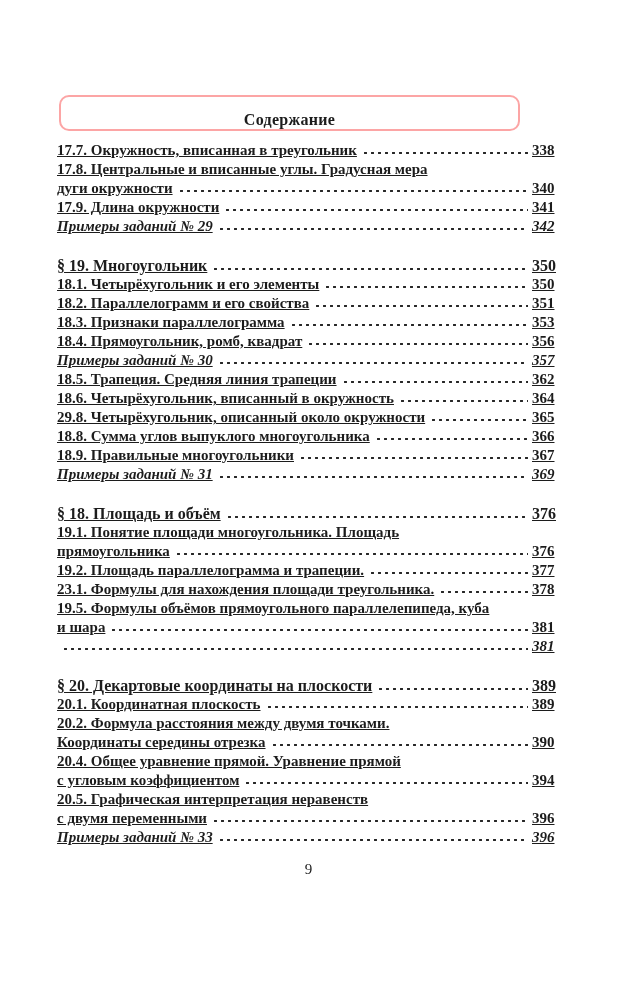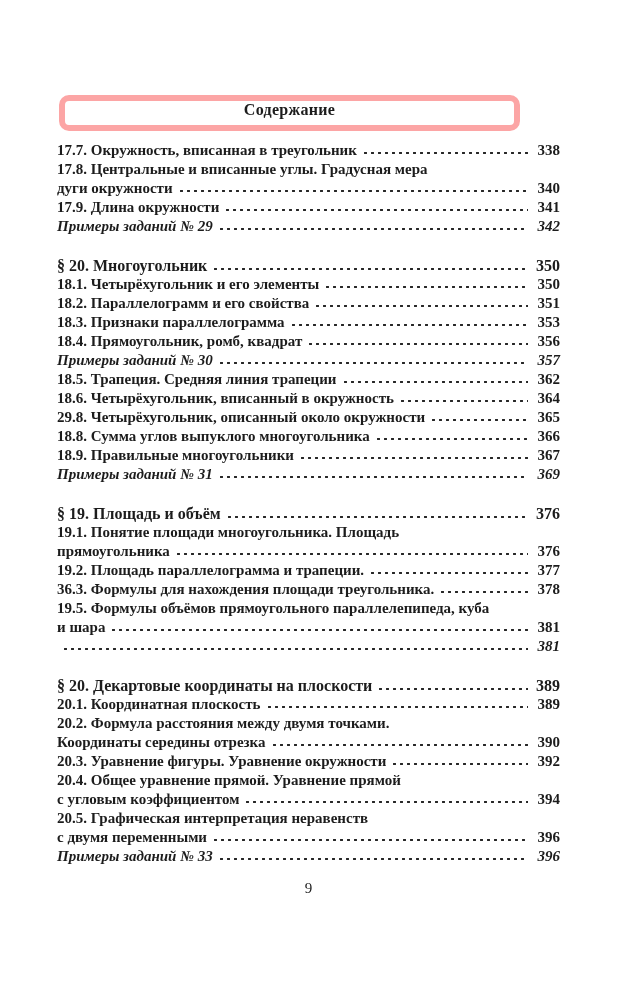--- a/index.html
+++ b/index.html
@@ -15,39 +15,40 @@
     background: #ffffff;
     padding: 95px 59px 0 57px;
     font-family: "Liberation Serif", "DejaVu Serif", serif;
     color: #1c1c1c;
     overflow: hidden;
   }
   .header-box {
     box-sizing: border-box;
     height: 36px;
     margin: 0 40px 10px 2px;
-    border: 6px solid #fca5a5;
+    border: 2px solid #fca5a5;
     border-radius: 10px;
     display: flex;
-    align-items: flex-start;
+    align-items: flex-end;
     justify-content: center;
     background: #ffffff;
   }
   .header-title {
     font-size: 16px;
     font-weight: 700;
     letter-spacing: 0.3px;
   }
   .toc {
     width: 100%;
   }
   .entry {
     font-size: 15px;
     font-weight: 700;
     line-height: 19px;
+    text-decoration: underline;
   }
   .entry.gap {
     margin-top: 20px;
   }
   .entry.section {
     font-size: 16px;
   }
   .entry.italic .line {
     font-style: italic;
   }
@@ -69,21 +70,21 @@
     height: 4px;
     margin: 0 4px 0 5px;
     background-image: radial-gradient(circle, #262626 1.1px, transparent 1.5px);
     background-size: 7px 4px;
     background-repeat: repeat-x;
     background-position: left center;
   }
   .row .pg {
     flex: 0 0 auto;
     min-width: 28px;
-    text-align: right;
+    text-align: left;
   }
   .footer {
     margin-top: 14px;
     width: 100%;
     text-align: center;
     font-size: 15px;
     font-weight: 400;
   }
 </style>
 </head>
@@ -120,21 +121,21 @@
       </div>
       <div class="entry italic">
         <div class="line row">
           <span class="txt">Примеры заданий № 29</span>
           <span class="leader"></span>
           <span class="pg">342</span>
         </div>
       </div>
       <div class="entry section gap">
         <div class="line row">
-          <span class="txt">§ 20. Многоугольник</span>
+          <span class="txt">§ 19. Многоугольник</span>
           <span class="leader"></span>
           <span class="pg">350</span>
         </div>
       </div>
       <div class="entry">
         <div class="line row">
           <span class="txt">18.1. Четырёхугольник и его элементы</span>
           <span class="leader"></span>
           <span class="pg">350</span>
         </div>
@@ -204,21 +205,21 @@
       </div>
       <div class="entry italic">
         <div class="line row">
           <span class="txt">Примеры заданий № 31</span>
           <span class="leader"></span>
           <span class="pg">369</span>
         </div>
       </div>
       <div class="entry section gap">
         <div class="line row">
-          <span class="txt">§ 19. Площадь и объём</span>
+          <span class="txt">§ 18. Площадь и объём</span>
           <span class="leader"></span>
           <span class="pg">376</span>
         </div>
       </div>
       <div class="entry">
         <div class="line pre">19.1. Понятие площади многоугольника. Площадь</div>
         <div class="line row">
           <span class="txt">прямоугольника</span>
           <span class="leader"></span>
           <span class="pg">376</span>
@@ -226,21 +227,21 @@
       </div>
       <div class="entry">
         <div class="line row">
           <span class="txt">19.2. Площадь параллелограмма и трапеции.</span>
           <span class="leader"></span>
           <span class="pg">377</span>
         </div>
       </div>
       <div class="entry">
         <div class="line row">
-          <span class="txt">36.3. Формулы для нахождения площади треугольника.</span>
+          <span class="txt">23.1. Формулы для нахождения площади треугольника.</span>
           <span class="leader"></span>
           <span class="pg">378</span>
         </div>
       </div>
       <div class="entry">
         <div class="line pre">19.5. Формулы объёмов прямоугольного параллелепипеда, куба</div>
         <div class="line row">
           <span class="txt">и шара</span>
           <span class="leader"></span>
           <span class="pg">381</span>
@@ -268,27 +269,20 @@
       </div>
       <div class="entry">
         <div class="line pre">20.2. Формула расстояния между двумя точками.</div>
         <div class="line row">
           <span class="txt">Координаты середины отрезка</span>
           <span class="leader"></span>
           <span class="pg">390</span>
         </div>
       </div>
       <div class="entry">
-        <div class="line row">
-          <span class="txt">20.3. Уравнение фигуры. Уравнение окружности</span>
-          <span class="leader"></span>
-          <span class="pg">392</span>
-        </div>
-      </div>
-      <div class="entry">
         <div class="line pre">20.4. Общее уравнение прямой. Уравнение прямой</div>
         <div class="line row">
           <span class="txt">с угловым коэффициентом</span>
           <span class="leader"></span>
           <span class="pg">394</span>
         </div>
       </div>
       <div class="entry">
         <div class="line pre">20.5. Графическая интерпретация неравенств</div>
         <div class="line row">

